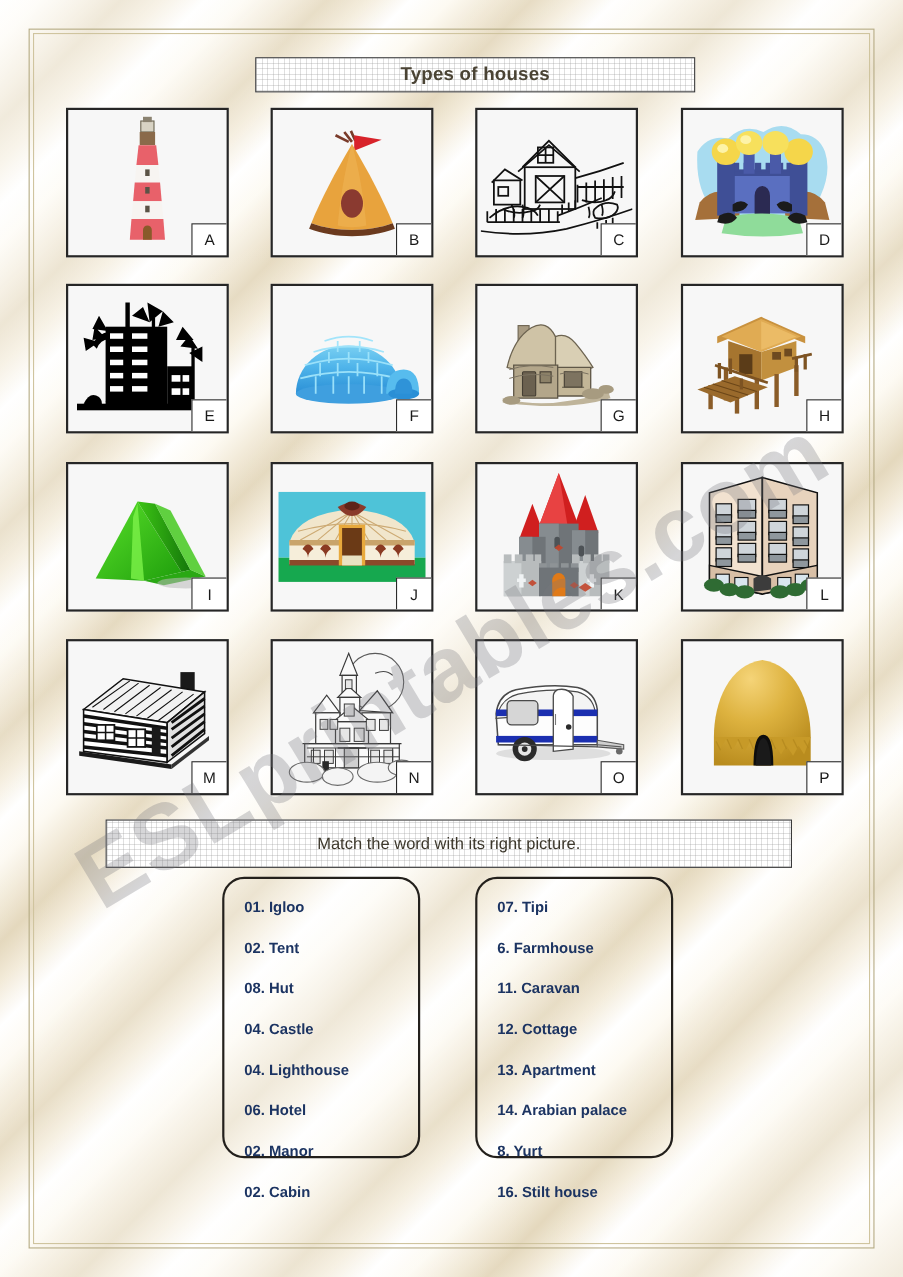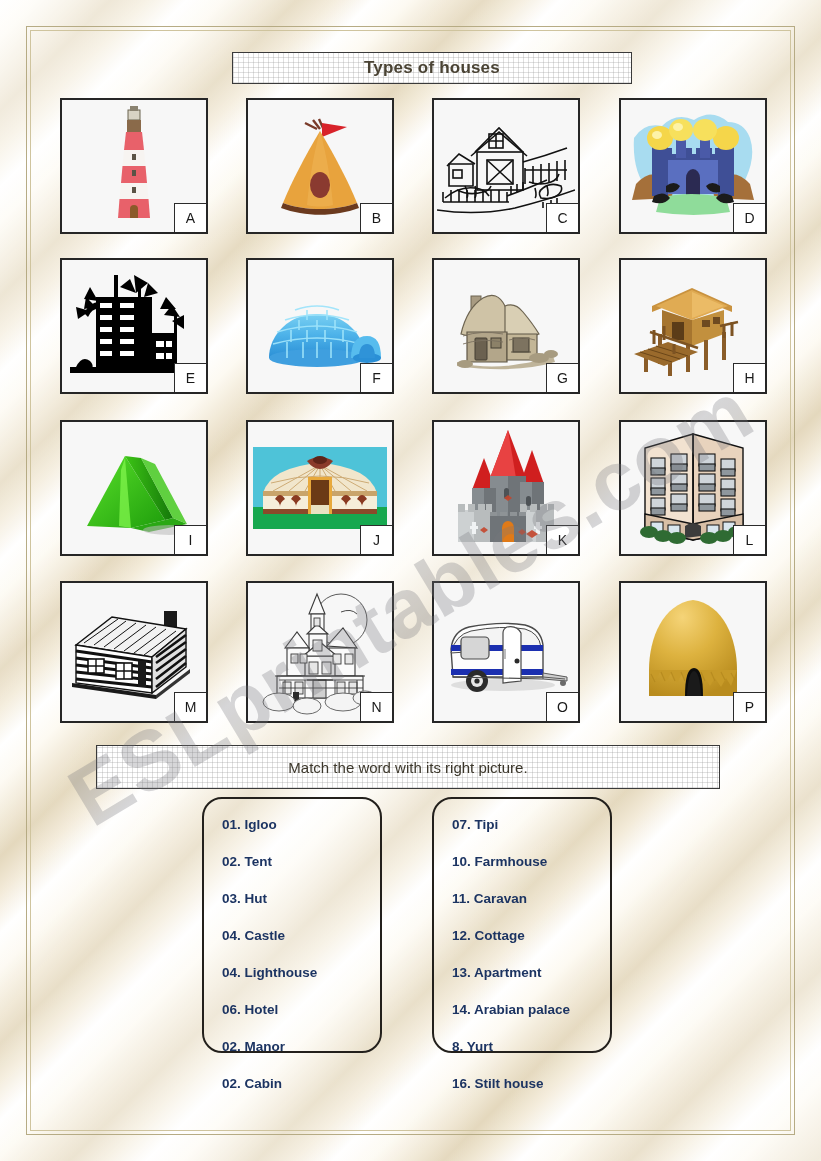--- a/index.html
+++ b/index.html
@@ -674,31 +674,31 @@
     <div class="letter-box">P</div>
   </div>
 
   <div class="instruction-bar">
     <span class="instruction-text">Match the word with its right picture.</span>
   </div>
 
   <div class="wordbox" id="wordbox-left">
     <div class="word-item">01. Igloo</div>
     <div class="word-item">02. Tent</div>
-    <div class="word-item">03. Hut</div>
+    <div class="word-item">08. Hut</div>
     <div class="word-item">04. Castle</div>
     <div class="word-item">04. Lighthouse</div>
     <div class="word-item">06. Hotel</div>
     <div class="word-item">02. Manor</div>
     <div class="word-item">02. Cabin</div>
   </div>
 
   <div class="wordbox" id="wordbox-right">
     <div class="word-item">07. Tipi</div>
-    <div class="word-item">10. Farmhouse</div>
+    <div class="word-item">6. Farmhouse</div>
     <div class="word-item">11. Caravan</div>
     <div class="word-item">12. Cottage</div>
     <div class="word-item">13. Apartment</div>
     <div class="word-item">14. Arabian palace</div>
     <div class="word-item">8. Yurt</div>
     <div class="word-item">16. Stilt house</div>
   </div>
 
 </div>
 

